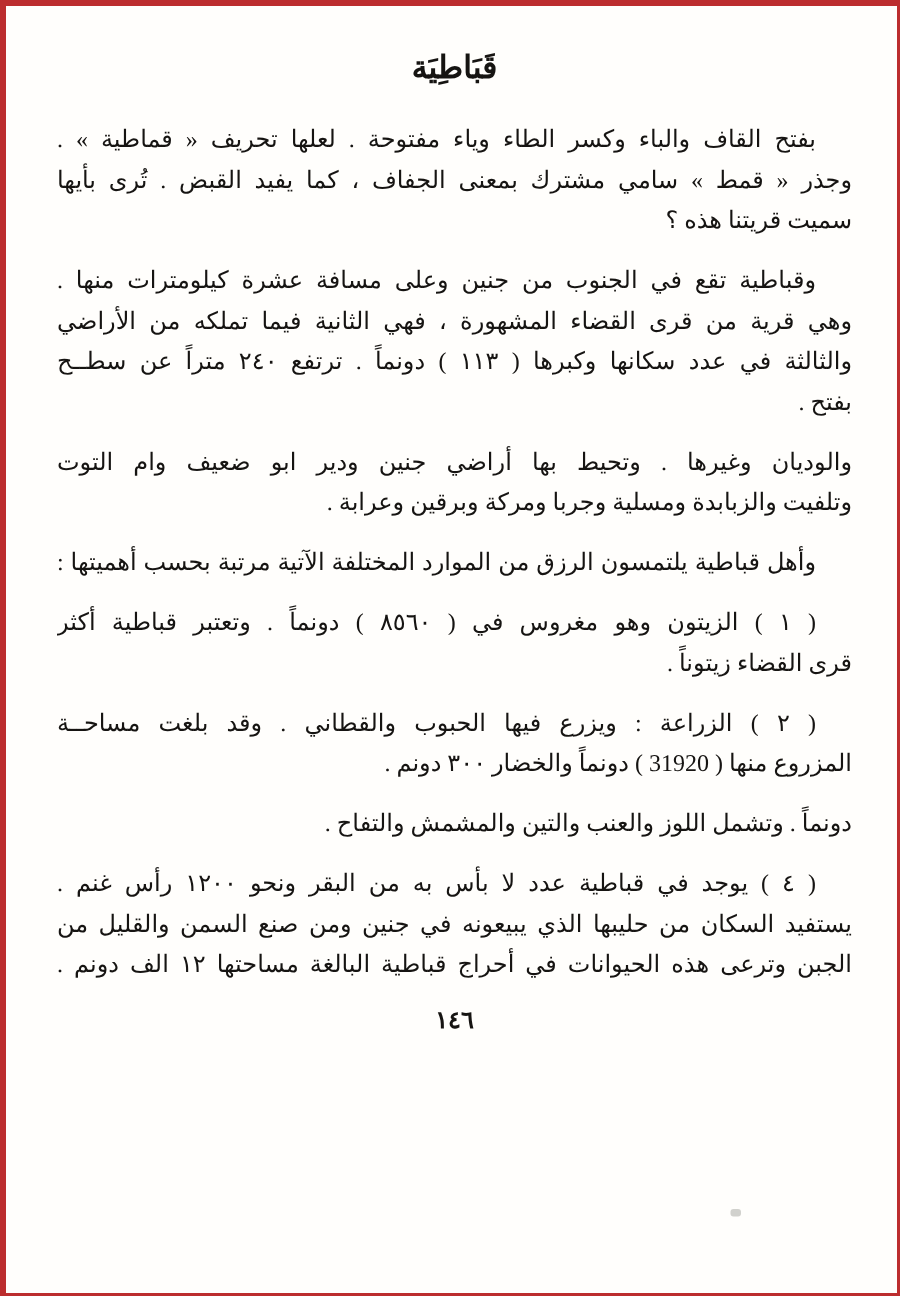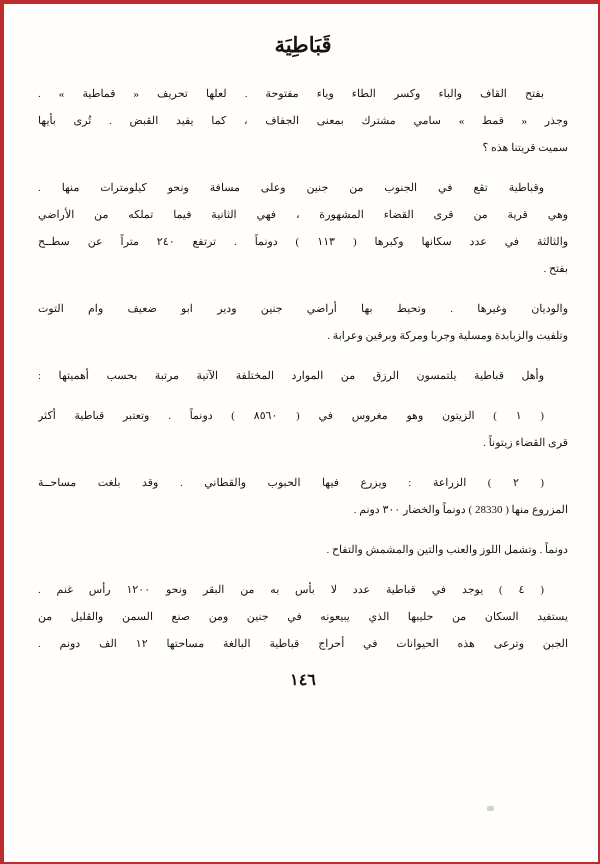--- a/index.html
+++ b/index.html
@@ -18,21 +18,21 @@
   .content { padding:26px 30px 0 34px; direction:rtl; }
   .title {
     text-align:center;
     font-size:21px;
     font-weight:bold;
     line-height:30px;
     margin-bottom:20px;
   }
   .para { margin-bottom:13px; }
   .line {
-    font-size:11px;
+    font-size:16px;
     line-height:27px;
     white-space:nowrap;
     overflow:hidden;
     text-align:right;
   }
   .j { text-align:justify; text-align-last:justify; }
   .first { padding-right:24px; }
   .page-number {
     text-align:center;
     font-size:16px;
@@ -53,21 +53,21 @@
 
     <div class="title">قَبَاطِيَة</div>
 
     <div class="para">
       <div class="line j first">بفتح القاف والباء وكسر الطاء وياء مفتوحة . لعلها تحريف « قماطية » .</div>
       <div class="line j">وجذر « قمط » سامي مشترك بمعنى الجفاف ، كما يفيد القبض . تُرى بأيها</div>
       <div class="line">سميت قريتنا هذه ؟</div>
     </div>
 
     <div class="para">
-      <div class="line j first">وقباطية تقع في الجنوب من جنين وعلى مسافة ونحو كيلومترات منها .</div>
+      <div class="line j first">وقباطية تقع في الجنوب من جنين وعلى مسافة عشرة كيلومترات منها .</div>
       <div class="line j">وهي قرية من قرى القضاء المشهورة ، فهي الثانية فيما تملكه من الأراضي</div>
       <div class="line j">والثالثة في عدد سكانها وكبرها ( ١١٣ ) دونماً . ترتفع ٢٤٠ متراً عن سطــح</div>
       <div class="line">بفتح .</div>
     </div>
 
     <div class="para">
       <div class="line j">والوديان وغيرها . وتحيط بها أراضي جنين ودير ابو ضعيف وام التوت</div>
       <div class="line">وتلفيت والزبابدة ومسلية وجربا ومركة وبرقين وعرابة .</div>
     </div>
 
@@ -75,21 +75,21 @@
       <div class="line j first">وأهل قباطية يلتمسون الرزق من الموارد المختلفة الآتية مرتبة بحسب أهميتها :</div>
     </div>
 
     <div class="para">
       <div class="line j first">( ١ ) الزيتون وهو مغروس في ( ٨٥٦٠ ) دونماً . وتعتبر قباطية أكثر</div>
       <div class="line">قرى القضاء زيتوناً .</div>
     </div>
 
     <div class="para">
       <div class="line j first">( ٢ ) الزراعة : ويزرع فيها الحبوب والقطاني . وقد بلغت مساحــة</div>
-      <div class="line">المزروع منها ( 28330 ) دونماً والخضار ٣٠٠ دونم .</div>
+      <div class="line">المزروع منها ( 31920 ) دونماً والخضار ٣٠٠ دونم .</div>
     </div>
 
     <div class="para">
       <div class="line">دونماً . وتشمل اللوز والعنب والتين والمشمش والتفاح .</div>
     </div>
 
     <div class="para">
       <div class="line j first">( ٤ ) يوجد في قباطية عدد لا بأس به من البقر ونحو ١٢٠٠ رأس غنم .</div>
       <div class="line j">يستفيد السكان من حليبها الذي يبيعونه في جنين ومن صنع السمن والقليل من</div>
       <div class="line j">الجبن وترعى هذه الحيوانات في أحراج قباطية البالغة مساحتها ١٢ الف دونم .</div>

